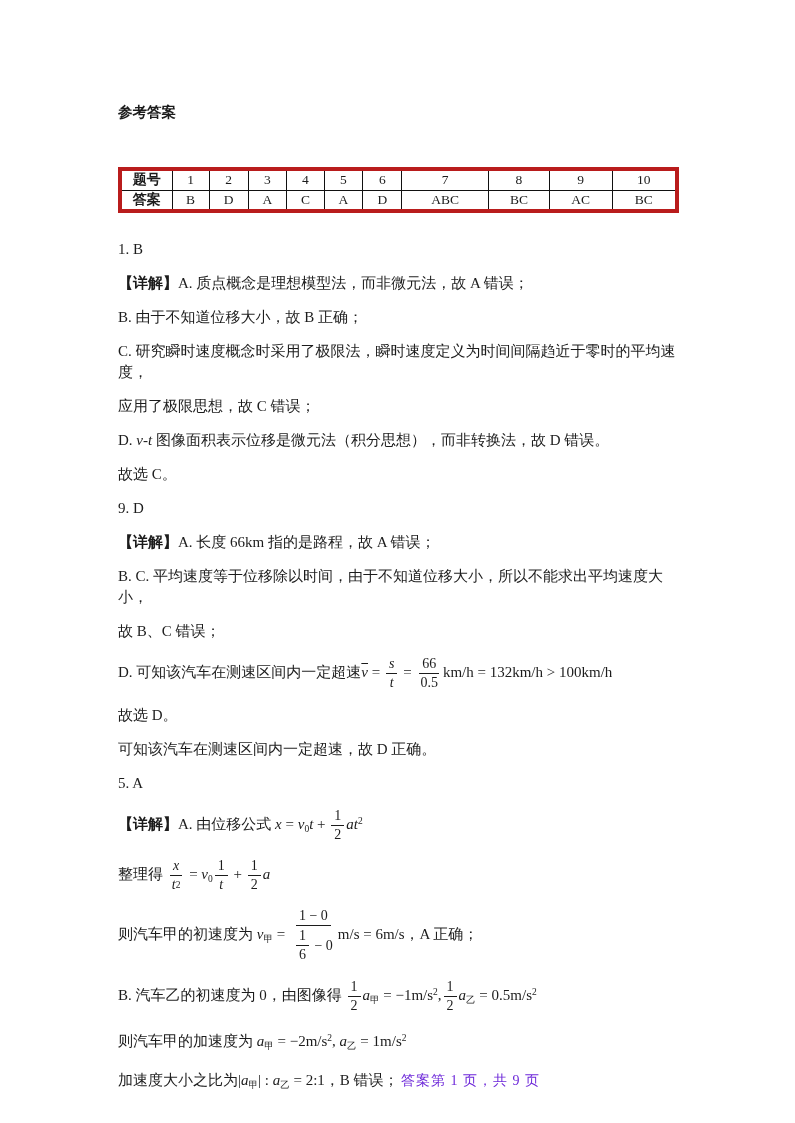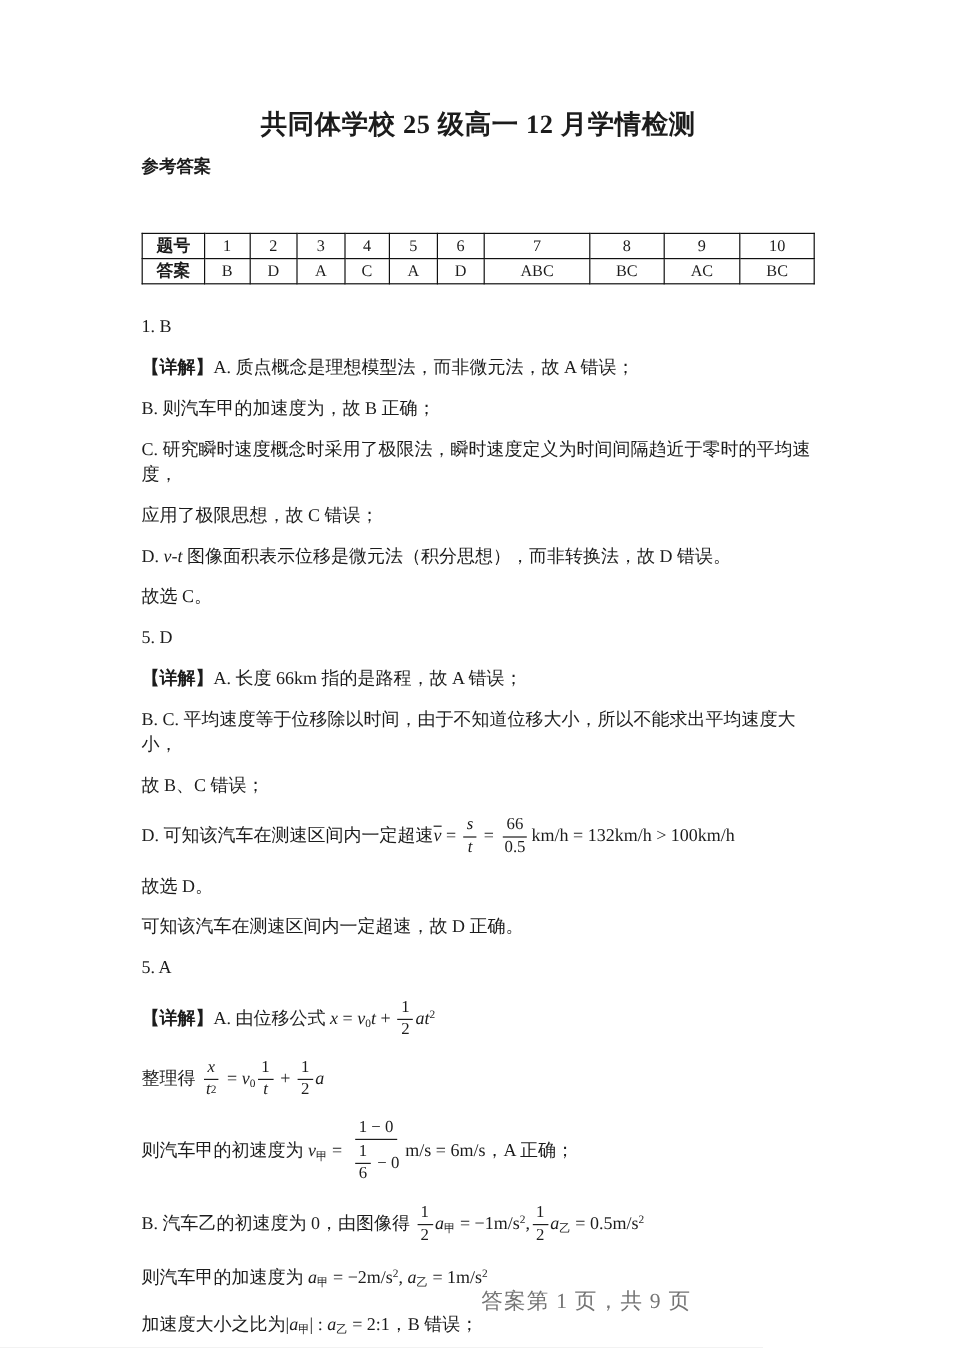--- a/index.html
+++ b/index.html
@@ -38,21 +38,21 @@
     text-align: left;
     font-size: 14.5px;
     font-weight: bold;
     line-height: 18px;
     margin-top: 13px;
     margin-bottom: 4px;
   }
   table.answers {
     width: 100%;
     border-collapse: collapse;
-    border: 1px solid #b91c1c;
+    border: 4px solid #b91c1c;
     margin-top: 46px;
   }
   table.answers td {
     border: 1px solid #111;
     text-align: center;
     vertical-align: middle;
     font-size: 13.5px;
     height: 21px;
     padding: 0 2px;
     font-family: "Liberation Serif", "DejaVu Serif", serif;
@@ -90,31 +90,30 @@
     align-items: center;
     justify-content: center;
     padding: 1px 3px;
     white-space: pre;
   }
   .frac .num { border-bottom: 1px solid #1c1c1c; }
   .footer {
     position: absolute;
     left: 401px;
     top: 1072px;
-    font-size: 18px;
+    font-size: 14px;
     letter-spacing: 1px;
-    color: #737373;
+    color: #6d28d9;
   }
 </style>
 </head>
 <body>
 
 <div class="page">
   <div class="doc">
-    <div class="title">共同体学校 25 级高一 12 月学情检测</div>
     <div class="table-caption">参考答案</div>
     <table class="answers">
       <tbody id="answer-table-body">
           <tr>
             <td class="label">题号</td>
             <td>1</td>
             <td>2</td>
             <td>3</td>
             <td>4</td>
             <td>5</td>
@@ -135,26 +134,26 @@
             <td>ABC</td>
             <td>BC</td>
             <td>AC</td>
             <td>BC</td>
           </tr>
         </tbody>
     </table>
     <div class="content" id="content">
         <div class="line"><span class="seg-t">1. B</span></div>
         <div class="line"><span class="seg-b">【详解】</span><span class="seg-t">A. 质点概念是理想模型法，而非微元法，故 A 错误；</span></div>
-        <div class="line"><span class="seg-t">B. 则汽车甲的加速度为，故 B 正确；</span></div>
+        <div class="line"><span class="seg-t">B. 由于不知道位移大小，故 B 正确；</span></div>
         <div class="line"><span class="seg-t">C. 研究瞬时速度概念时采用了极限法，瞬时速度定义为时间间隔趋近于零时的平均速度，</span></div>
         <div class="line"><span class="seg-t">应用了极限思想，故 C 错误；</span></div>
         <div class="line"><span class="seg-t">D. </span><span class="seg-i">v-t</span><span class="seg-t"> 图像面积表示位移是微元法（积分思想），而非转换法，故 D 错误。</span></div>
         <div class="line"><span class="seg-t">故选 C。</span></div>
-        <div class="line"><span class="seg-t">5. D</span></div>
+        <div class="line"><span class="seg-t">9. D</span></div>
         <div class="line"><span class="seg-b">【详解】</span><span class="seg-t">A. 长度 66km 指的是路程，故 A 错误；</span></div>
         <div class="line"><span class="seg-t">B. C. 平均速度等于位移除以时间，由于不知道位移大小，所以不能求出平均速度大小，</span></div>
         <div class="line"><span class="seg-t">故 B、C 错误；</span></div>
         <div class="line"><span class="seg-t">D. 可知该汽车在测速区间内一定超速</span><span class="seg-vbar">v</span><span class="seg-t"> = </span><span class="frac">
             <span class="num"><span class="seg-i">s</span></span>
             <span class="den"><span class="seg-i">t</span></span>
           </span><span class="seg-t"> = </span><span class="frac">
             <span class="num"><span class="seg-t">66</span></span>
             <span class="den"><span class="seg-t">0.5</span></span>
           </span><span class="seg-t">km/h = 132km/h &gt; 100km/h</span></div>

